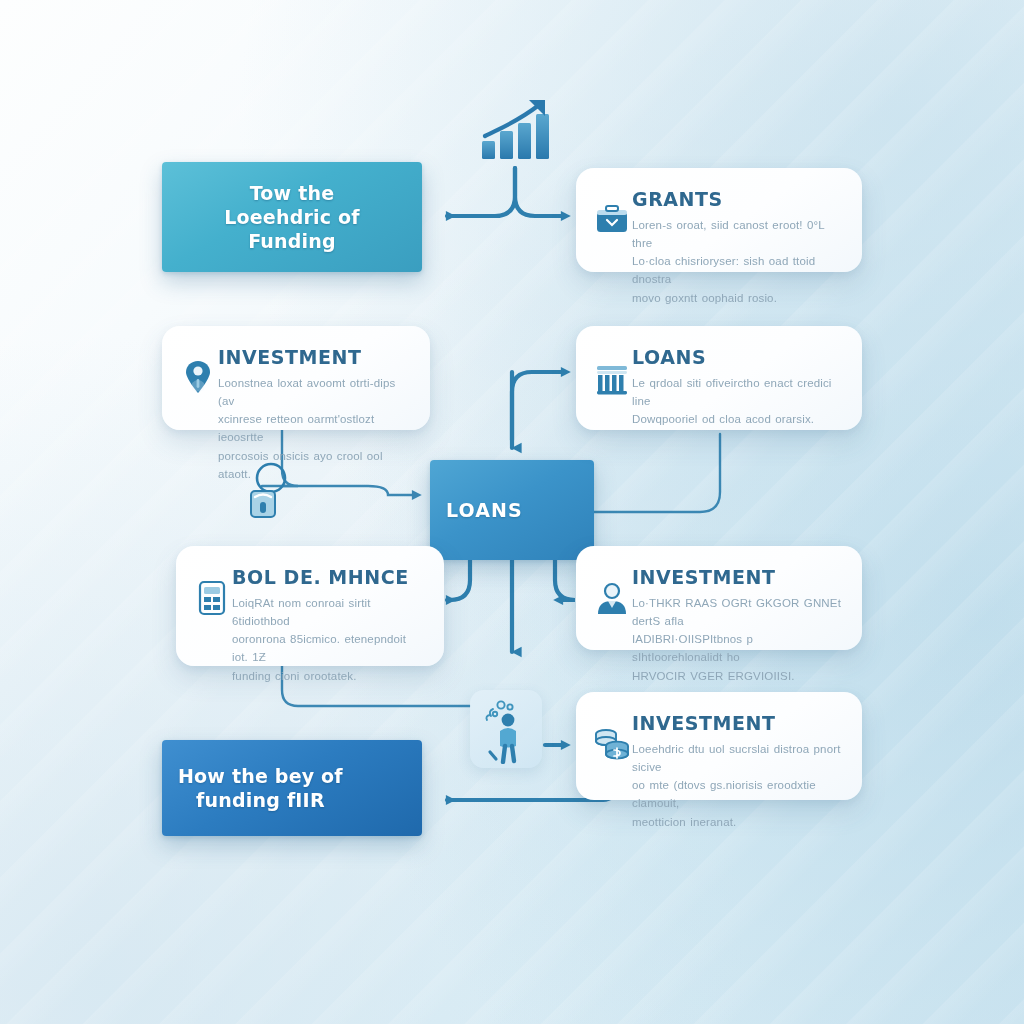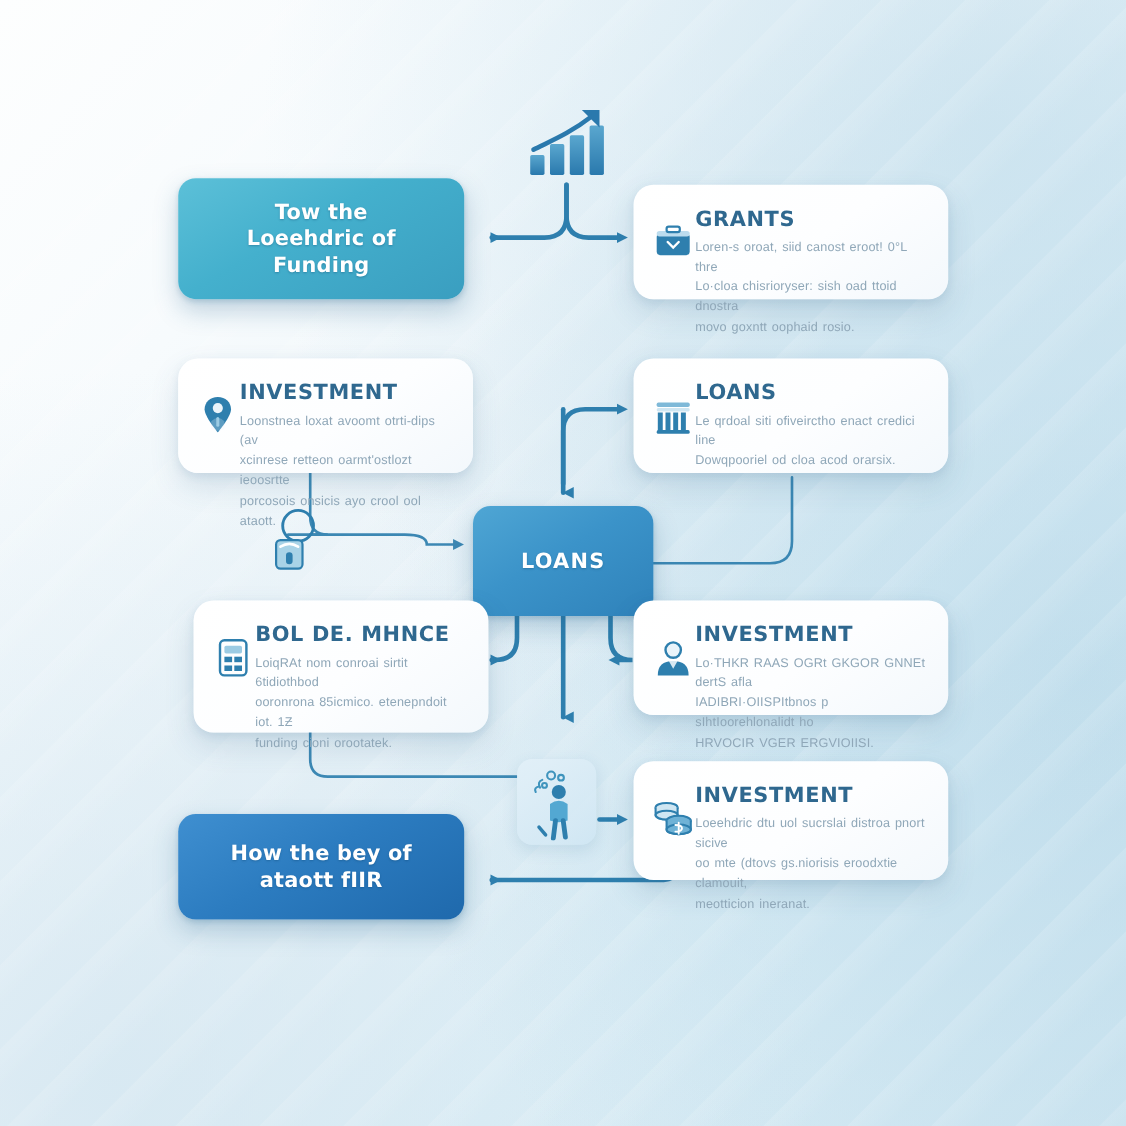--- a/index.html
+++ b/index.html
@@ -44,24 +44,23 @@
 
   
   .node {
     position: absolute;
     z-index: 3;
     box-sizing: border-box;
   }
 
   
   .solid {
-    border-radius: 16px;
+    border-radius: 4px;
     display: flex;
     align-items: center;
-    justify-content: center;
     text-align: center;
     color: #ffffff;
     font-family: "DejaVu Sans", sans-serif;
     font-weight: 700;
     letter-spacing: .2px;
     line-height: 1.28;
     text-shadow: 0 1px 2px rgba(10,60,95,.32);
     box-shadow: 0 10px 22px rgba(36,98,140,.26),
                 0 2px 5px rgba(36,98,140,.18);
   }
@@ -227,21 +226,21 @@
     </div>
   </div>
 
   <div class="node solid mid" style="left:430px; top:460px; width:164px; height:100px;">
     <div class="txt" style="font-size:19px; letter-spacing:1.1px;">LOANS</div>
   </div>
 
   <div class="node solid deep" style="left:162px; top:740px; width:260px; height:96px;">
     <div class="txt">
       <div style="font-size:19px;">How the bey of</div>
-      <div style="font-size:19px;">ataott fIIR</div>
+      <div style="font-size:19px;">funding fIIR</div>
     </div>
   </div>
 
   <div class="node card" style="left:576px; top:168px; width:286px; height:104px;">
     <div class="ico">
       <svg width="38" height="34" viewBox="0 0 38 34">
         <rect x="4" y="9" width="30" height="20" rx="3.5" fill="#2e7fae"></rect>
         <rect x="4" y="7" width="30" height="5" rx="2.5" fill="#bcdcee"></rect>
         <rect x="13" y="3" width="12" height="5" rx="2" fill="none" stroke="#2e7fae" stroke-width="2"></rect>
         <path d="M14 17 L19 22 L24 17" fill="none" stroke="#ffffff" stroke-width="2.2" stroke-linecap="round"></path>

